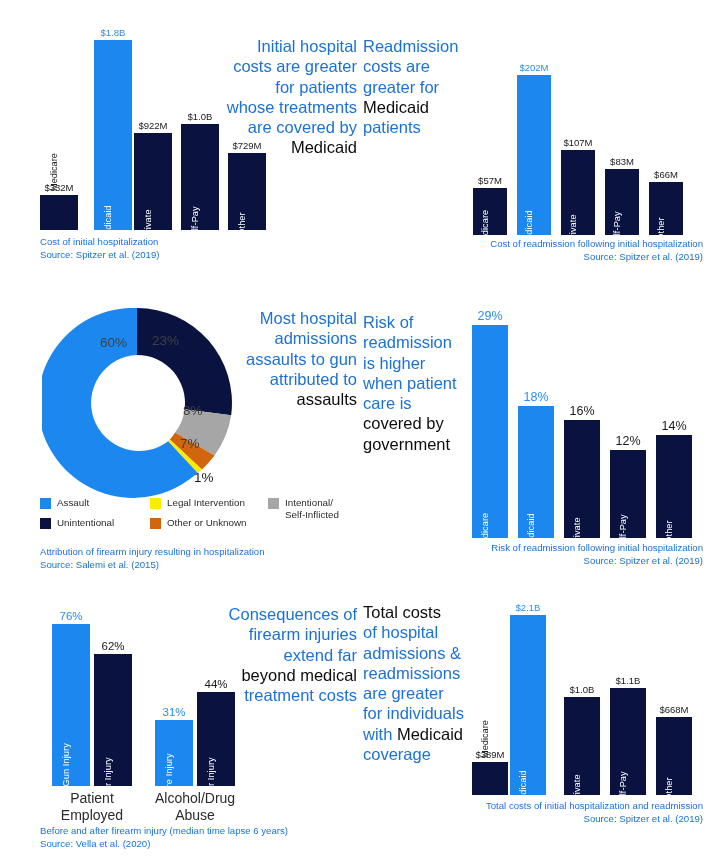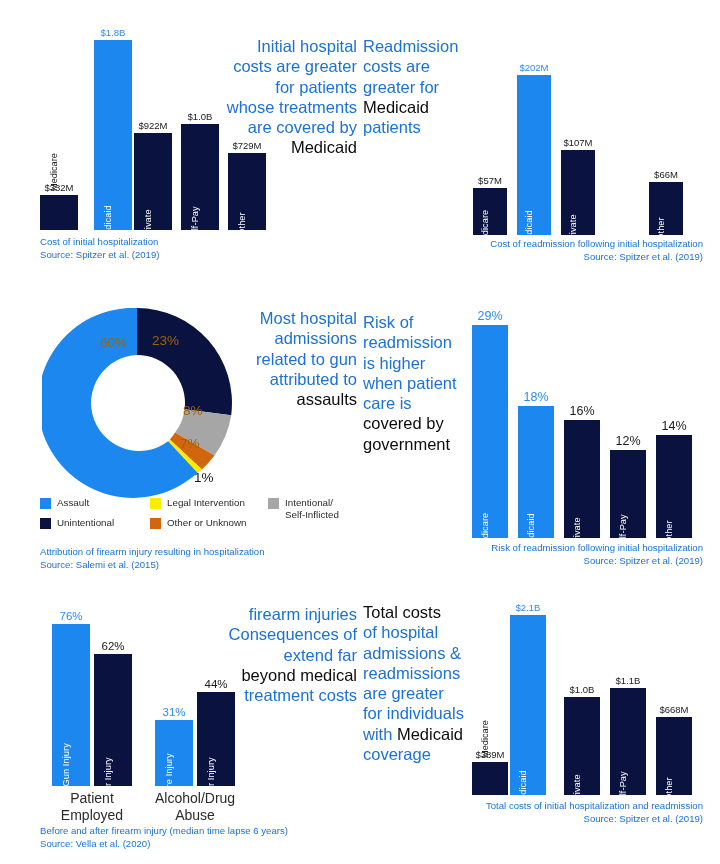--- a/index.html
+++ b/index.html
@@ -51,21 +51,21 @@
     font-size:9.2px;color:#1a1a1a;white-space:nowrap;
   }
   .grp-label{
     position:absolute;text-align:center;font-size:14px;
     color:#2b2b2b;line-height:1.22;white-space:pre-line;
   }
 
   
   .donut-wrap{position:absolute;}
   .donut-pct{
-    position:absolute;font-size:13.5px;color:#a16207;white-space:nowrap;
+    position:absolute;font-size:13.5px;color:#404040;white-space:nowrap;
   }
   .donut-pct.dark{color:#1a1a1a;}
   .legend{position:absolute;}
   .legend-item{position:absolute;display:flex;align-items:flex-start;}
   .sw{width:11px;height:11px;flex:0 0 11px;margin-right:6px;margin-top:1px;}
   .legend-txt{font-size:9.8px;color:#2b2b2b;line-height:1.18;white-space:pre-line;}
 </style>
 </head>
 <body>
 
@@ -142,40 +142,45 @@
       <div class="bar-vlabel blue" style="bottom:162px;">$202M</div>
       <div class="bar-inlabel">Medicaid</div>
     </div>
 
     <div class="bar-slot" style="left:88px;width:34px;height:100%;">
       <div class="bar navy" style="height:85px;"></div>
       <div class="bar-vlabel" style="bottom:87px;">$107M</div>
       <div class="bar-inlabel">Private</div>
     </div>
 
+    <div class="bar-slot" style="left:132px;width:34px;height:100%;">
+      <div class="bar navy" style="height:66px;"></div>
+      <div class="bar-vlabel" style="bottom:68px;">$83M</div>
+      <div class="bar-inlabel">Self-Pay</div>
+    </div>
 
     <div class="bar-slot" style="left:176px;width:34px;height:100%;">
       <div class="bar navy" style="height:53px;"></div>
       <div class="bar-vlabel" style="bottom:55px;">$66M</div>
       <div class="bar-inlabel">Other</div>
     </div>
   </div>
 
   <div class="caption right" style="left:18px;top:238px;width:325px;">
     <div>Cost of readmission following initial hospitalization</div>
     <div class="src">Source: Spitzer et al. (2019)</div>
   </div>
 </div>
 
 <div class="panel" style="left:0;top:290px;width:360px;height:290px;">
 
   <div class="headline right-align" style="left:210px;top:18px;width:147px;">
     <div>Most hospital</div>
     <div>admissions</div>
-    <div>related to gun</div>
+    <div>assaults to gun</div>
     <div>attributed to</div>
     <div class="blk">assaults</div>
   </div>
 
   <div class="donut-wrap" style="left:42px;top:18px;width:190px;height:190px;">
     <svg width="190" height="190" viewBox="0 0 190 190">
 
       <path d="M95,0 A95,95 0 0,1 189.2,107.2 L142.6,101.2 A48,48 0 0,0 95,47 Z" fill="#0a1340"></path>
 
       <path d="M189.2,107.2 A95,95 0 0,1 172.5,147.6 L133.1,124.6 A48,48 0 0,0 142.6,101.2 Z" fill="#a6a6a6"></path>
@@ -271,22 +276,22 @@
 
   <div class="caption right" style="left:18px;top:252px;width:325px;">
     <div>Risk of readmission following initial hospitalization</div>
     <div class="src">Source: Spitzer et al. (2019)</div>
   </div>
 </div>
 
 <div class="panel" style="left:0;top:580px;width:360px;height:284px;">
 
   <div class="headline right-align" style="left:205px;top:24px;width:152px;">
+    <div>Consequences of</div>
     <div>firearm injuries</div>
-    <div>Consequences of</div>
     <div>extend far</div>
     <div class="blk">beyond medical</div>
     <div>treatment costs</div>
   </div>
 
   <div class="chart" style="left:52px;top:44px;width:195px;height:162px;">
 
     <div class="bar-slot" style="left:0px;width:38px;height:100%;">
       <div class="bar blue" style="height:162px;"></div>
       <div class="bar-vlabel blue" style="bottom:164px;font-size:11.5px;">76%</div>

